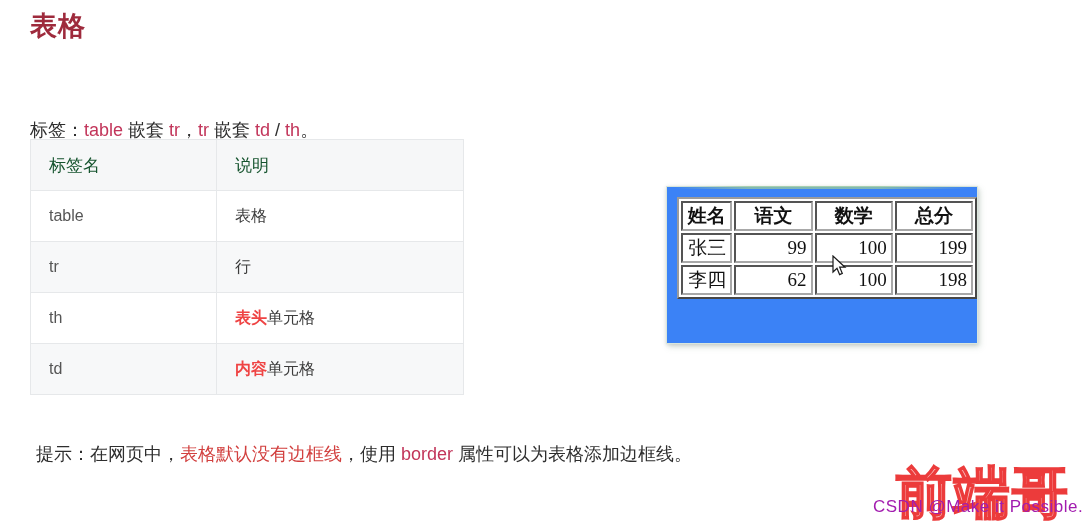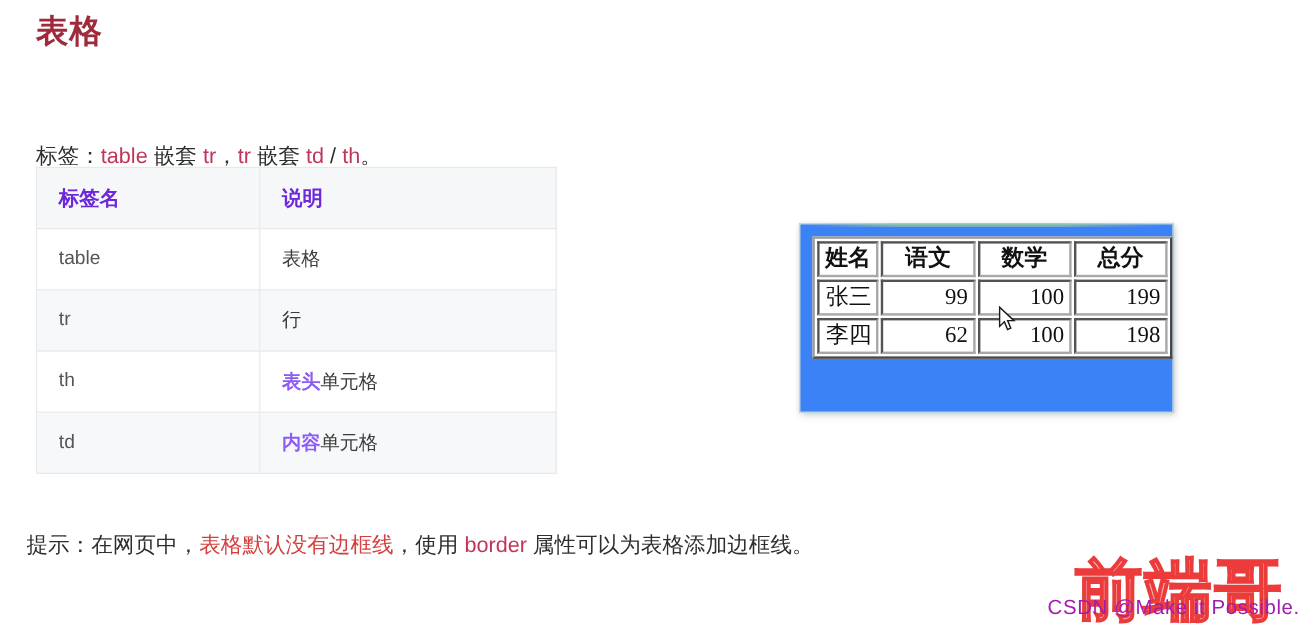--- a/index.html
+++ b/index.html
@@ -32,21 +32,21 @@
 
   
   .para {
     position: absolute;
     font-size: 18px;
     line-height: 26px;
     color: #2e2e2e;
     white-space: nowrap;
   }
   #tag-line { left: 30px; top: 82px; margin-top: 35px; }
-  #tip-line { left: 22px; top: 441px; }
+  #tip-line { left: 36px; top: 441px; }
   .code-red { color: #c2355a; }
   .hl-red { color: #d2403f; }
 
   
   #tag-table {
     position: absolute;
     left: 30px;
     top: 139px;
     width: 434px;
     border-collapse: collapse;
@@ -58,28 +58,28 @@
     padding: 0 18px;
     height: 50px;
     text-align: left;
     vertical-align: middle;
     color: #3c3c3c;
     font-weight: normal;
   }
   #tag-table col.c1 { width: 186px; }
   #tag-table thead th {
     background: #f6f7f8;
-    font-weight: bold;
-    color: #6d28d9;
+    font-weight: normal;
+    color: #14532d;
     font-size: 17px;
   }
   #tag-table tbody tr.odd td { background: #ffffff; }
   #tag-table tbody tr.even td { background: #f7f8f9; }
   #tag-table .mono { color: #555; }
-  #tag-table b { font-weight: bold; color: #8b5cf6; }
+  #tag-table b { font-weight: bold; color: #ef4444; }
 
   
   #figure-frame {
     position: absolute;
     left: 666px;
     top: 186px;
     width: 312px;
     height: 158px;
     background: #3b82f6;
     border: 1px solid #d9e6dc;

